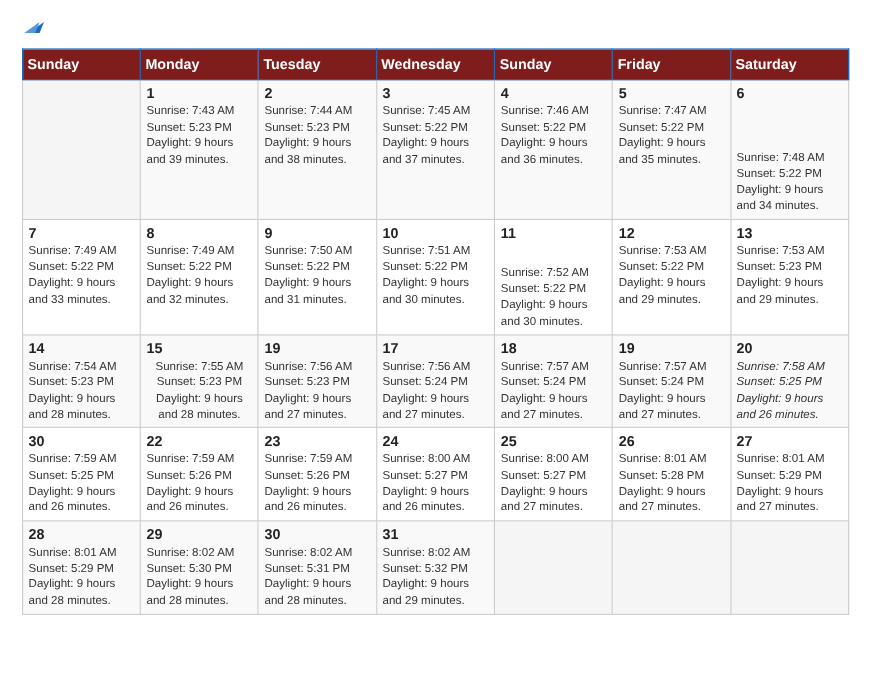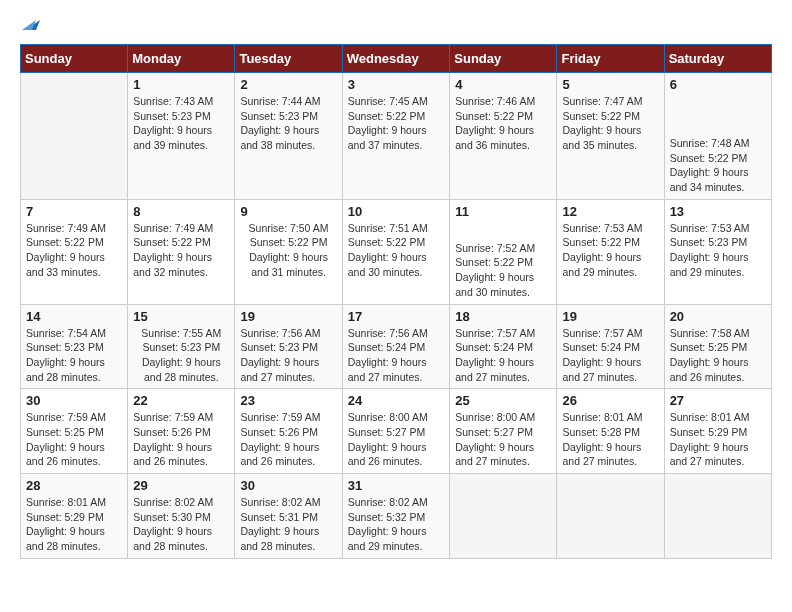--- a/index.html
+++ b/index.html
@@ -180,21 +180,21 @@
         </td>
         <td>
           <span class="day-num">8</span>
           <div class="cell-text" style="white-space: pre-line;">Sunrise: 7:49 AM
 Sunset: 5:22 PM
 Daylight: 9 hours
 and 32 minutes.</div>
         </td>
         <td>
           <span class="day-num">9</span>
-          <div class="cell-text" style="white-space: pre-line; text-align: center;">Sunrise: 7:50 AM
+          <div class="cell-text" style="white-space: pre-line;">Sunrise: 7:50 AM
 Sunset: 5:22 PM
 Daylight: 9 hours
 and 31 minutes.</div>
         </td>
         <td>
           <span class="day-num">10</span>
           <div class="cell-text" style="white-space: pre-line;">Sunrise: 7:51 AM
 Sunset: 5:22 PM
 Daylight: 9 hours
 and 30 minutes.</div>
@@ -259,21 +259,21 @@
         </td>
         <td>
           <span class="day-num">19</span>
           <div class="cell-text" style="white-space: pre-line;">Sunrise: 7:57 AM
 Sunset: 5:24 PM
 Daylight: 9 hours
 and 27 minutes.</div>
         </td>
         <td>
           <span class="day-num">20</span>
-          <div class="cell-text" style="white-space: pre-line;">Sunrise: 7:58 AM
+          <div class="cell-text" style="white-space: pre-line; font-style: italic;">Sunrise: 7:58 AM
 Sunset: 5:25 PM
 Daylight: 9 hours
 and 26 minutes.</div>
         </td>
       </tr>
       <tr>
         <td>
           <span class="day-num">30</span>
           <div class="cell-text" style="white-space: pre-line;">Sunrise: 7:59 AM
 Sunset: 5:25 PM

